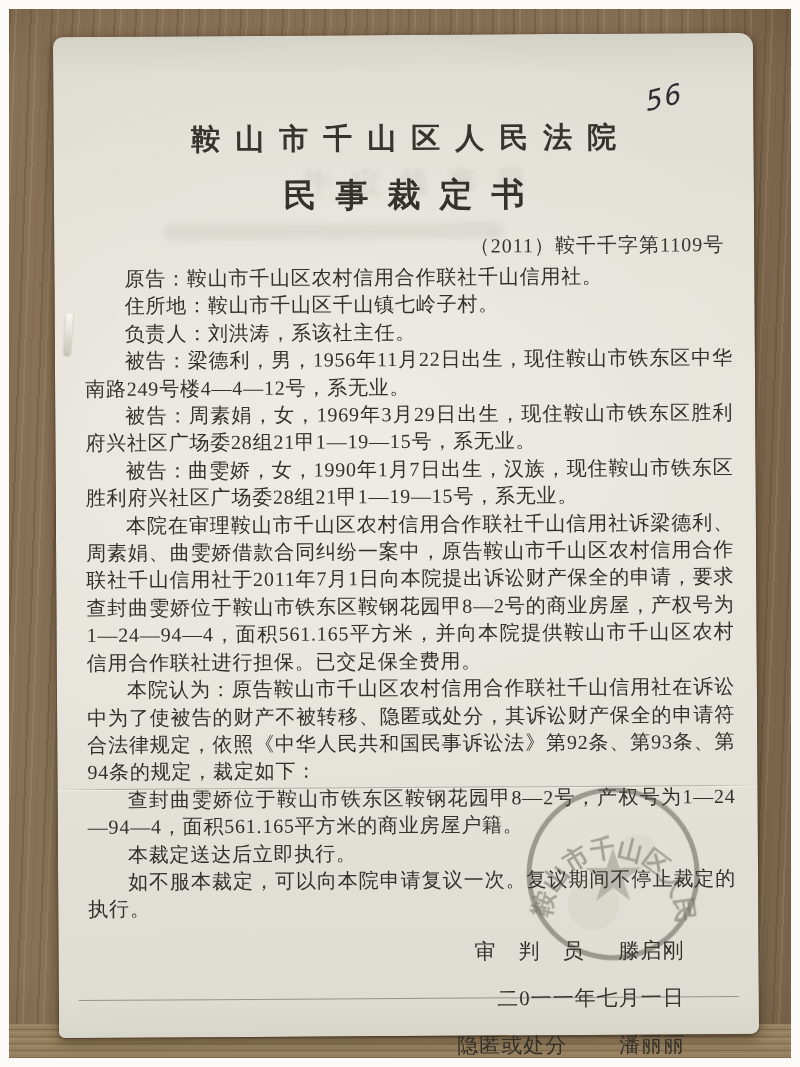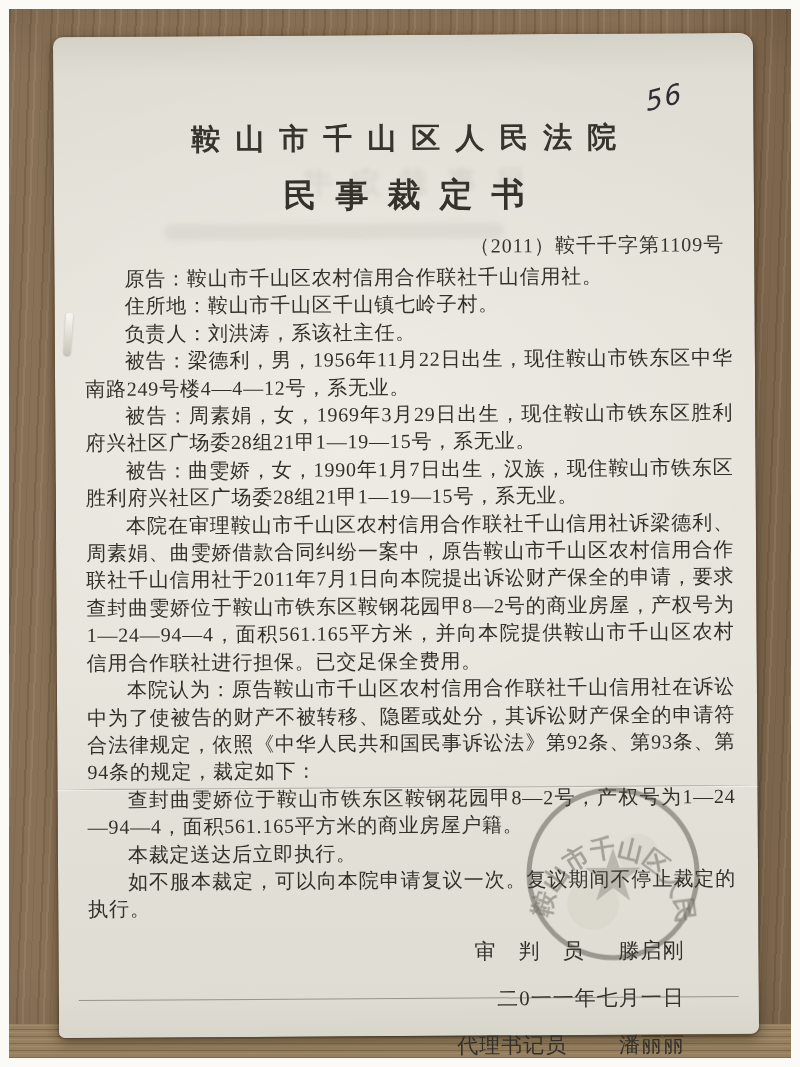--- a/index.html
+++ b/index.html
@@ -139,21 +139,21 @@
       <p>如不服本裁定，可以向本院申请复议一次。复议期间不停止裁定的执行。</p>
 
       <div class="signature">
         <div class="row">
           <span>审　判　员</span><span class="sig-gap"></span><span>滕启刚</span>
         </div>
         <div class="row">
           <span>二0一一年七月一日</span>
         </div>
         <div class="row">
-          <span>代理书记员</span><span class="sig-gap-wide"></span><span>潘丽丽</span>
+          <span>隐匿或处分</span><span class="sig-gap-wide"></span><span>潘丽丽</span>
         </div>
       </div>
     </div>
 
     <svg class="seal" viewBox="0 0 180 180" xmlns="http://www.w3.org/2000/svg">
       <circle cx="90" cy="90" r="84" fill="none" stroke="#45423a" stroke-width="5" stroke-opacity="0.62"></circle>
       <path id="sealArc" d="M 27,136 A 62,62 0 1 1 153,136" fill="none"></path>
       <text font-size="25" font-weight="700" fill="#45423a" fill-opacity="0.55" font-family="Liberation Serif, DejaVu Serif, serif">
         <textPath href="#sealArc" startOffset="2">鞍山市千山区人民法院</textPath>
       </text>

